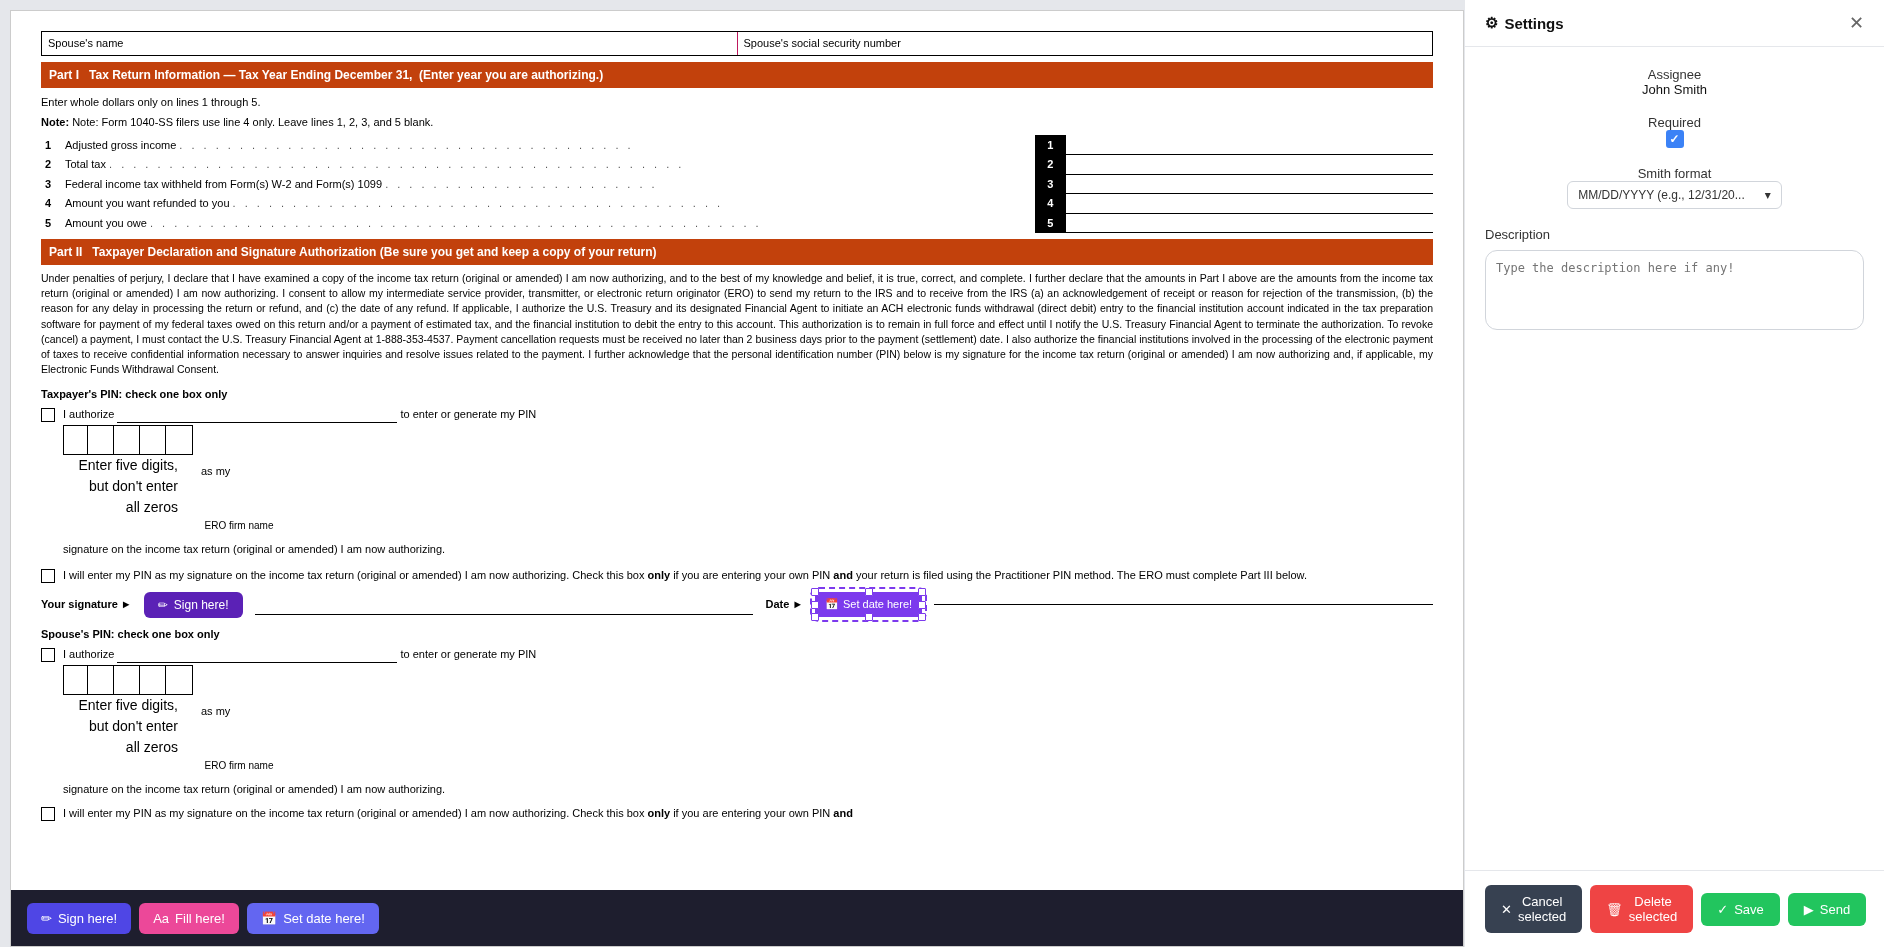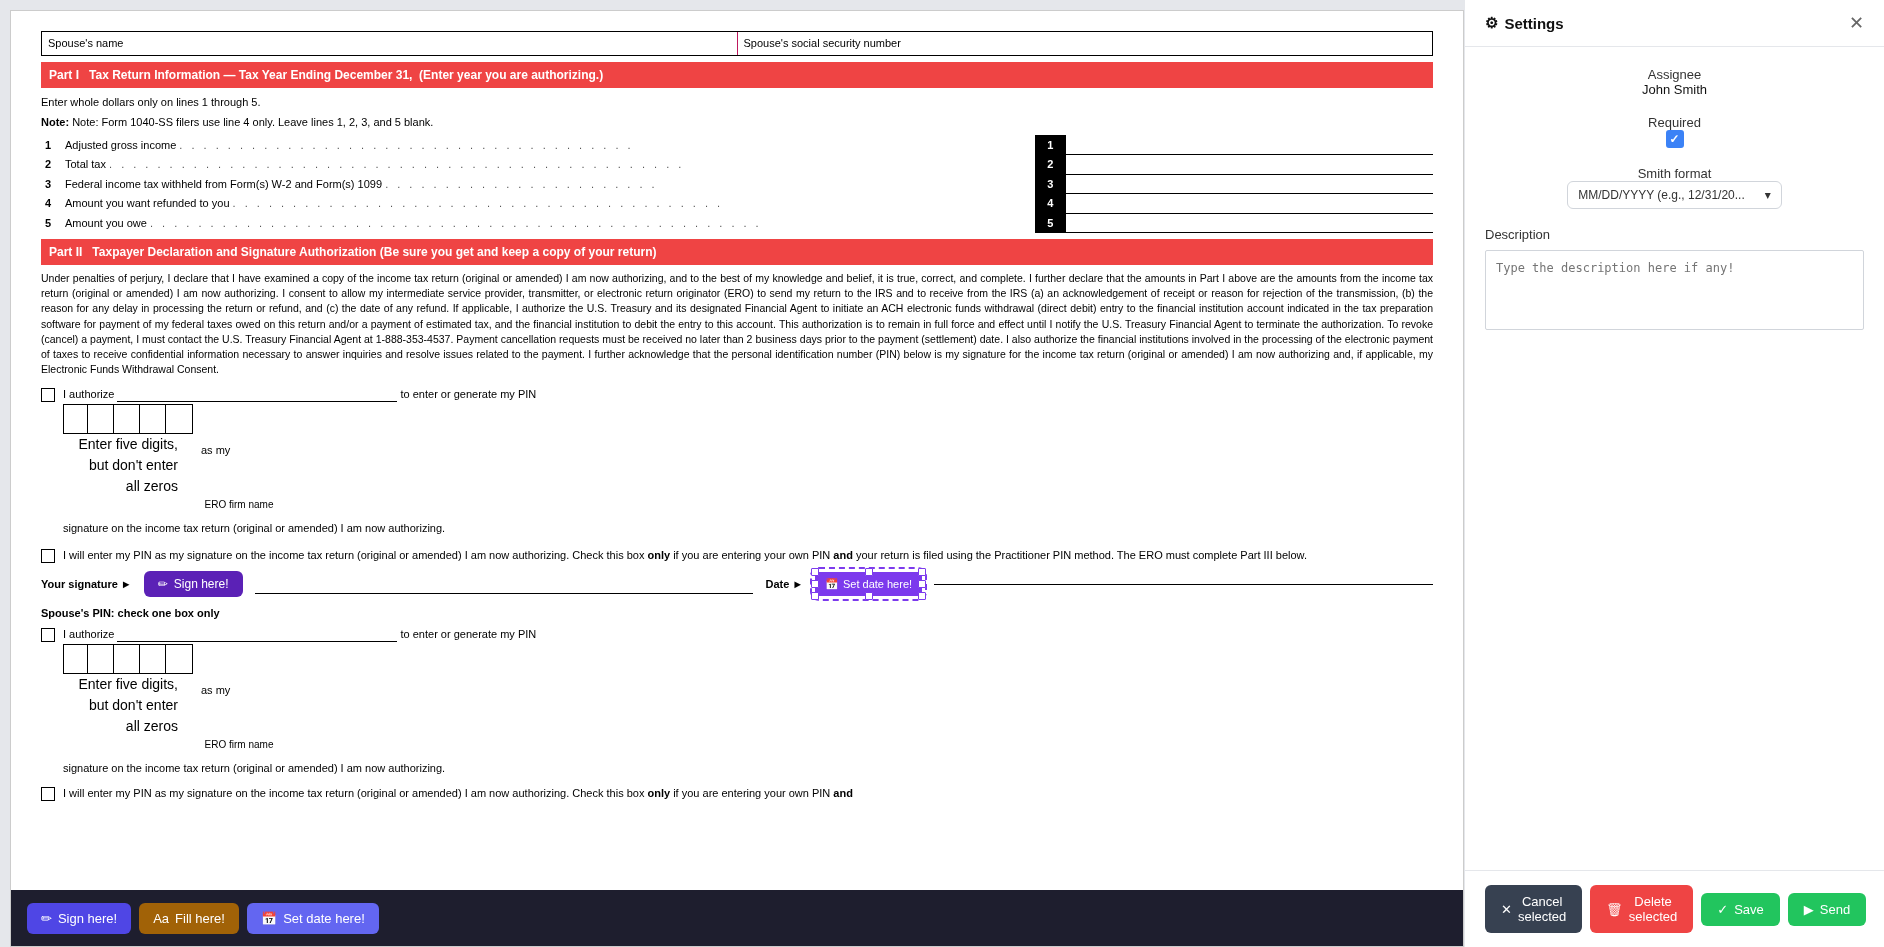--- a/index.html
+++ b/index.html
@@ -36,21 +36,21 @@
       padding: 3px 6px;
       border-right: 1px solid #be185d;
       font-size: 11px;
     }
     .spouse-ssn-cell {
       flex: 1;
       padding: 3px 6px;
       font-size: 11px;
     }
     .part-title-row {
-      background: #ef4444;
+      background: #c2410c;
       color: #fff;
       font-weight: bold;
       font-size: 12px;
       padding: 4px 8px;
       margin-bottom: 6px;
       display: flex;
       align-items: center;
     }
 
     .note-text { font-size: 11px; margin-bottom: 4px; }
@@ -229,21 +229,21 @@
       gap: 6px;
       padding: 8px 14px;
       border-radius: 6px;
       border: none;
       font-size: 13px;
       cursor: pointer;
       color: #fff;
       font-weight: 500;
     }
     .btn-sign { background: #4f46e5; }
-    .btn-fill { background: #a16207; }
+    .btn-fill { background: #ec4899; }
     .btn-date { background: #6366f1; }
 
     
     .settings-panel {
       width: 420px;
       background: #fff;
       border-left: 1px solid #e5e7eb;
       display: flex;
       flex-direction: column;
       padding: 0;
@@ -332,21 +332,21 @@
     .description-label {
       font-size: 13px;
       font-weight: 500;
       color: #333;
       margin-bottom: 8px;
     }
     .description-textarea {
       width: 100%;
       height: 80px;
       border: 1px solid #d1d5db;
-      border-radius: 2px;
+      border-radius: 12px;
       padding: 10px;
       font-size: 12px;
       color: #9ca3af;
       resize: none;
       outline: none;
     }
 
     
     .action-buttons {
       display: flex;
@@ -436,20 +436,21 @@
       </table>
 
     <div class="part-title-row">
       <span style="margin-right:10px;">Part II</span>
       <span>Taxpayer Declaration and Signature Authorization (Be sure you get and keep a copy of your return)</span>
     </div>
 
     <div class="declaration-text">Under penalties of perjury, I declare that I have examined a copy of the income tax return (original or amended) I am now authorizing, and to the best of my knowledge and belief, it is true, correct, and complete. I further declare that the amounts in Part I above are the amounts from the income tax return (original or amended) I am now authorizing. I consent to allow my intermediate service provider, transmitter, or electronic return originator (ERO) to send my return to the IRS and to receive from the IRS (a) an acknowledgement of receipt or reason for rejection of the transmission, (b) the reason for any delay in processing the return or refund, and (c) the date of any refund. If applicable, I authorize the U.S. Treasury and its designated Financial Agent to initiate an ACH electronic funds withdrawal (direct debit) entry to the financial institution account indicated in the tax preparation software for payment of my federal taxes owed on this return and/or a payment of estimated tax, and the financial institution to debit the entry to this account. This authorization is to remain in full force and effect until I notify the U.S. Treasury Financial Agent to terminate the authorization. To revoke (cancel) a payment, I must contact the U.S. Treasury Financial Agent at 1-888-353-4537. Payment cancellation requests must be received no later than 2 business days prior to the payment (settlement) date. I also authorize the financial institutions involved in the processing of the electronic payment of taxes to receive confidential information necessary to answer inquiries and resolve issues related to the payment. I further acknowledge that the personal identification number (PIN) below is my signature for the income tax return (original or amended) I am now authorizing and, if applicable, my Electronic Funds Withdrawal Consent.</div>
 
     <div class="pin-section">
+      <div class="pin-title">Taxpayer's PIN: check one box only</div>
 
       <div style="display:flex; align-items:flex-start; gap:8px; margin-bottom:8px;">
         <div class="checkbox-box"></div>
         <div style="flex:1; font-size:11px;">
           <span>I authorize</span>
           <span class="ero-line"></span>
           <span>to enter or generate my PIN</span>
           &nbsp;
           <div style="display:flex; align-items:center; gap:8px; margin-top:2px;">
             <div class="pin-area">

